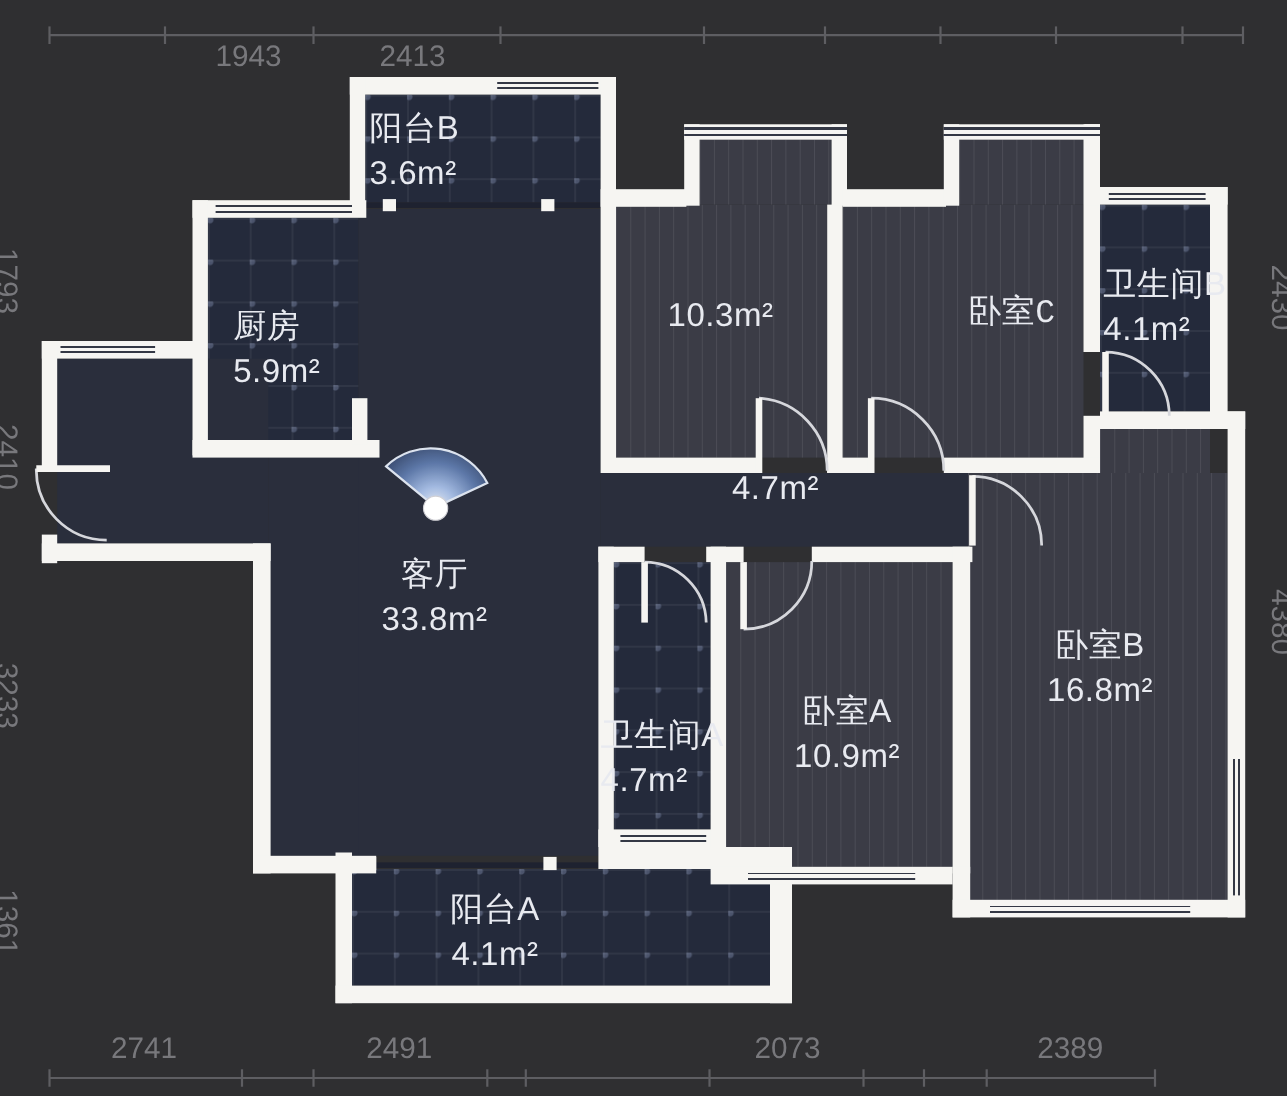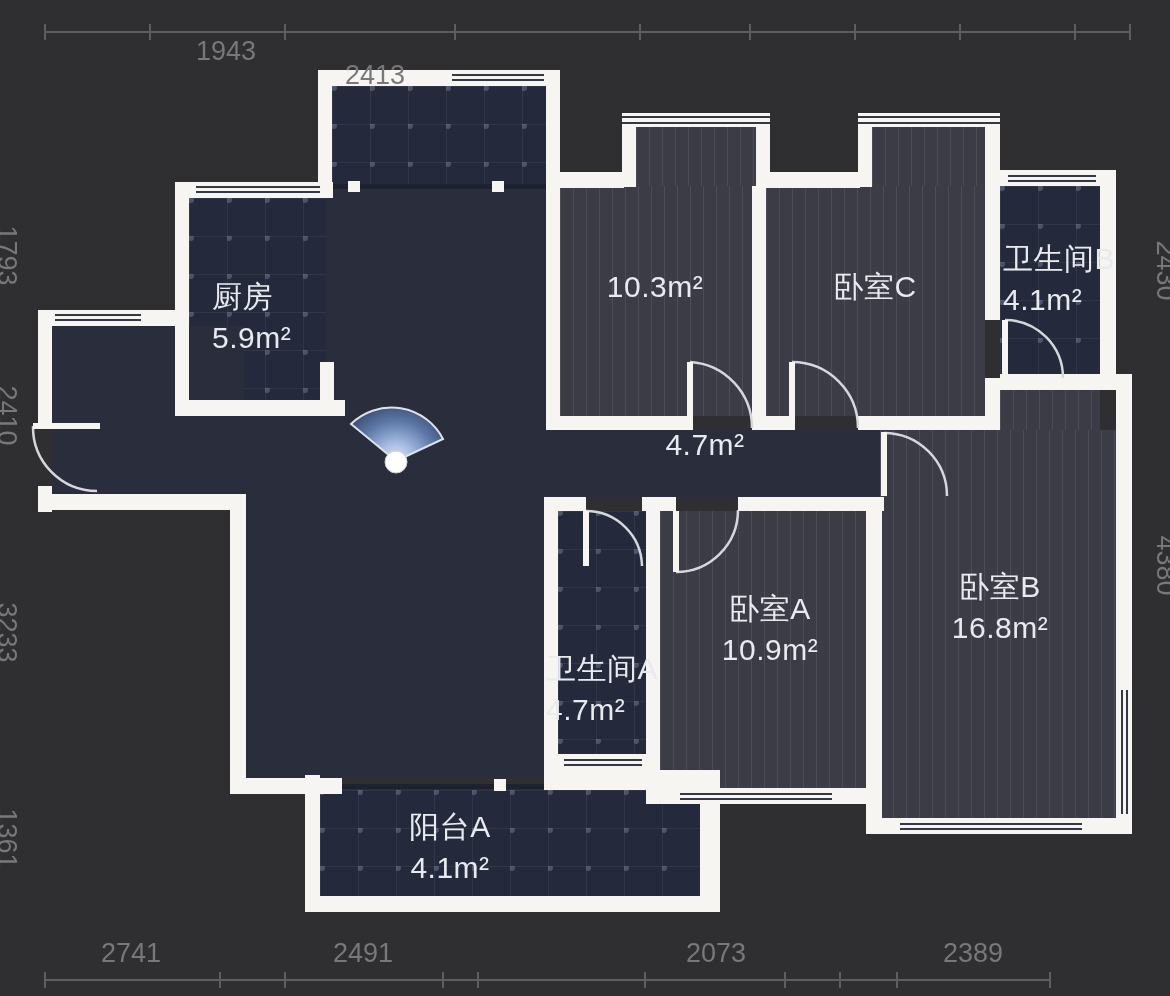--- a/index.html
+++ b/index.html
@@ -167,56 +167,64 @@
       <line x1="586" y1="511" x2="586" y2="566"></line>
       <line x1="884" y1="432" x2="884" y2="496"></line>
     </g>
 
     <g>
       <path d="M 396 461 L 351 424 A 58 58 0 0 1 443 439 Z" fill="url(#fanGrad)" stroke="#e6edf8" stroke-width="2" opacity="0.95"></path>
       <circle cx="396" cy="462" r="11" fill="#ffffff" stroke="#cfcfd4" stroke-width="1"></circle>
     </g>
   </svg>
 
+  <div class="rlabel" style="left:336px;top:96px;">
+    <div>阳台B</div>
+    <div>3.6m²</div>
+  </div>
   <div class="rlabel" style="left:212px;top:276px;">
     <div>厨房</div>
     <div>5.9m²</div>
   </div>
   <div class="rlabel center" style="left:570px;top:266px;width:170px;">
     <div>10.3m²</div>
   </div>
-  <div class="rlabel center" style="left:790px;top:266px;width:170px;">
+  <div class="rlabel center" style="left:835px;top:266px;width:170px;font-family:Liberation Mono, monospace;">
     <div>卧室C</div>
   </div>
   <div class="rlabel" style="left:1003px;top:238px;">
     <div>卫生间B</div>
     <div>4.1m²</div>
   </div>
   <div class="rlabel center" style="left:630px;top:424px;width:150px;">
     <div>4.7m²</div>
   </div>
+  <div class="rlabel center" style="left:320px;top:502px;width:150px;">
+    <div>客厅</div>
+    <div>33.8m²</div>
+  </div>
   <div class="rlabel" style="left:546px;top:648px;">
     <div>卫生间A</div>
     <div>4.7m²</div>
   </div>
-  <div class="rlabel center" style="left:690px;top:588px;width:160px;">
+  <div class="rlabel center" style="left:690px;top:626px;width:160px;">
     <div>卧室A</div>
     <div>10.9m²</div>
   </div>
   <div class="rlabel center" style="left:920px;top:566px;width:160px;">
     <div>卧室B</div>
     <div>16.8m²</div>
   </div>
   <div class="rlabel center" style="left:370px;top:806px;width:160px;">
     <div>阳台A</div>
     <div>4.1m²</div>
   </div>
 
   <div class="dim" style="left:171px;top:36px;">1943</div>
-  <div class="dim" style="left:320px;top:36px;margin-top:24px;">2413</div>
+  <div class="dim" style="left:320px;top:36px;">2413</div>
   <div class="dim" style="left:76px;top:938px;">2741</div>
   <div class="dim" style="left:308px;top:938px;">2491</div>
   <div class="dim" style="left:661px;top:938px;">2073</div>
   <div class="dim" style="left:918px;top:938px;">2389</div>
   <div class="dim rot" style="left:-49px;top:240px;">1793</div>
   <div class="dim rot" style="left:-49px;top:400px;">2410</div>
   <div class="dim rot" style="left:-49px;top:617px;">3233</div>
   <div class="dim rot" style="left:-49px;top:823px;">1361</div>
   <div class="dim rot" style="left:1110px;top:255px;">2430</div>
   <div class="dim rot" style="left:1110px;top:550px;">4380</div>

